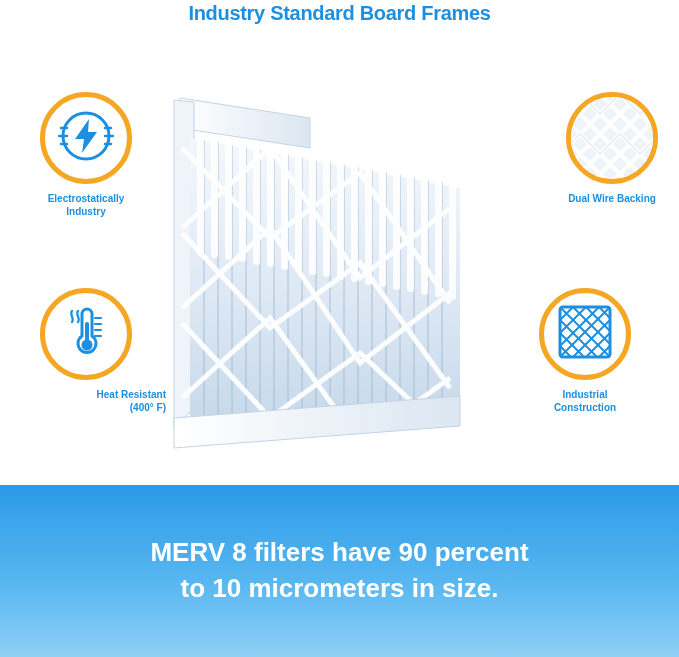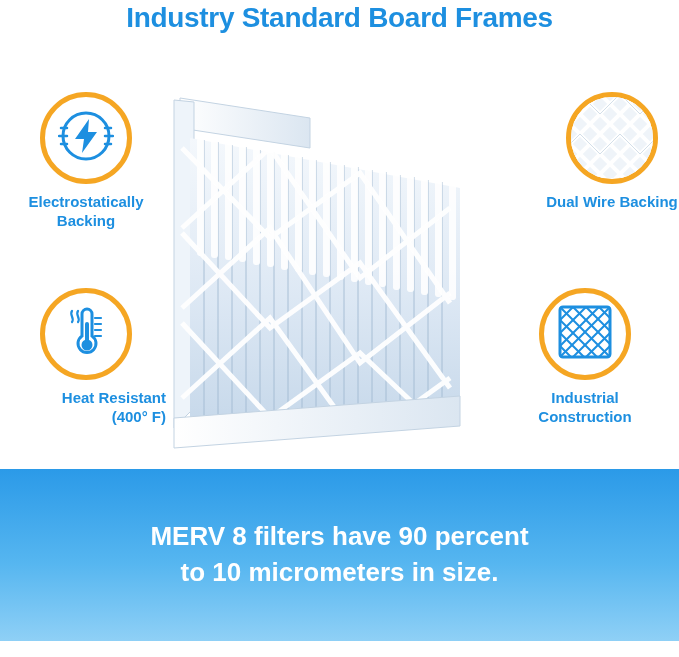--- a/index.html
+++ b/index.html
@@ -20,21 +20,21 @@
     background: #ffffff;
   }
 
   
   .title {
     position: absolute;
     top: 2px;
     left: 0;
     width: 679px;
     text-align: center;
-    font-size: 28px;
+    font-size: 20px;
     font-weight: bold;
     color: #1d8fe0;
     letter-spacing: -0.3px;
   }
 
   
   .feature {
     position: absolute;
     width: 160px;
     text-align: center;
@@ -48,21 +48,21 @@
     margin: 0 auto;
     position: relative;
     box-sizing: border-box;
     display: flex;
     align-items: center;
     justify-content: center;
     overflow: hidden;
   }
   .feature .caption {
     margin-top: 9px;
-    font-size: 15px;
+    font-size: 10px;
     font-weight: bold;
     color: #1d8fe0;
     line-height: 1.25;
   }
 
   .f-elec  { left: 6px;  top: 92px; }
   .f-heat  { left: 6px;  top: 288px; text-align: right; }
   .f-wire  { left: 532px; top: 92px; }
   .f-indus { left: 505px; top: 288px; text-align: center; }
 
@@ -72,21 +72,21 @@
     left: 160px;
     top: 78px;
     width: 350px;
     height: 390px;
   }
 
   
   .banner {
     position: absolute;
     left: 0;
-    bottom: 16px;
+    bottom: 0;
     width: 679px;
     height: 172px;
     background: linear-gradient(180deg, #2b9ae8 0%, #56b6f0 55%, #8fd0f6 100%);
     display: flex;
     align-items: center;
     justify-content: center;
     box-sizing: border-box;
     padding: 14px 40px;
   }
   .banner-text {
@@ -187,21 +187,21 @@
         <svg width="56" height="56" viewBox="0 0 56 56" xmlns="http://www.w3.org/2000/svg">
           <circle cx="28" cy="28" r="23" fill="none" stroke="#1d8fe0" stroke-width="3"></circle>
           <path d="M31 11 L17 31 L26 31 L24 45 L39 24 L30 24 Z" fill="#1d8fe0"></path>
           <path d="M9 20 L3 20 M9 28 L1 28 M9 36 L3 36" stroke="#1d8fe0" stroke-width="2.5" stroke-linecap="round"></path>
           <path d="M47 20 L53 20 M47 28 L55 28 M47 36 L53 36" stroke="#1d8fe0" stroke-width="2.5" stroke-linecap="round"></path>
         </svg>
       </span>
     </div>
     <div class="caption">
       <div>Electrostatically</div>
-      <div>Backing</div>
+      <div>Industry</div>
     </div>
   </div>
 
   <div class="feature f-heat">
     <div class="badge">
       <span>
         <svg width="56" height="56" viewBox="0 0 56 56" xmlns="http://www.w3.org/2000/svg">
           <path d="M24 10 a5 5 0 0 1 10 0 v22 a9 9 0 1 1 -10 0 Z" fill="none" stroke="#1d8fe0" stroke-width="3"></path>
           <circle cx="29" cy="41" r="5.5" fill="#1d8fe0"></circle>
           <rect x="27" y="18" width="4" height="20" rx="2" fill="#1d8fe0"></rect>

